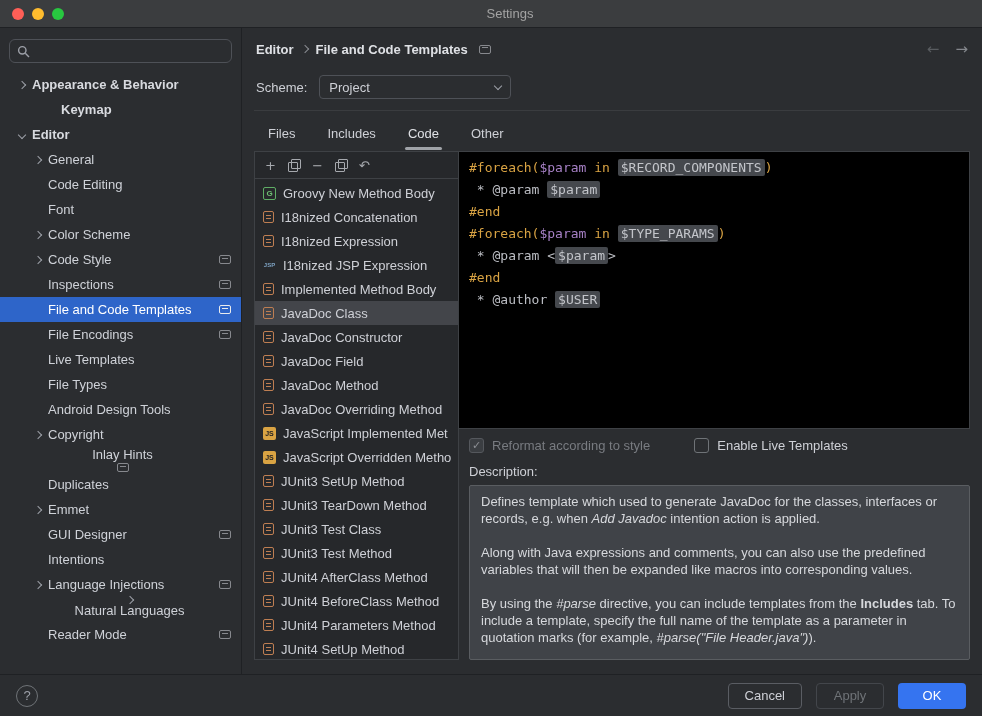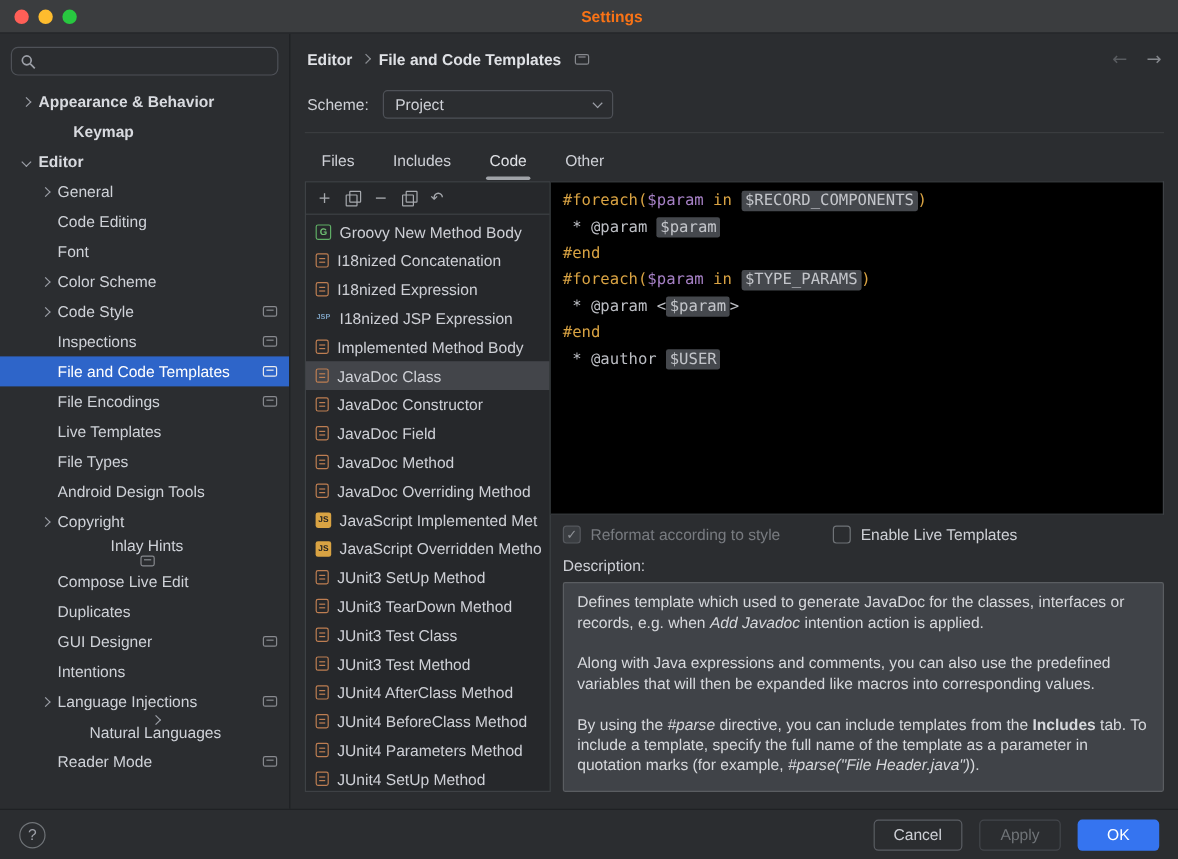--- a/index.html
+++ b/index.html
@@ -11,21 +11,21 @@
   .window { width:982px; height:716px; display:flex; flex-direction:column; background:#2B2D30; }
 
   
   .titlebar {
     height:28px; flex:none; background:#3B3D3F; border-bottom:1px solid #1F2124;
     display:flex; align-items:center; justify-content:center; position:relative;
   }
   .traffic { position:absolute; left:12px; top:8px; display:flex; gap:8px; }
   .light { width:12px; height:12px; border-radius:50%; }
   .light-red { background:#FF5F57; } .light-yellow { background:#FEBC2E; } .light-green { background:#28C840; }
-  .win-title { font-weight:700; color:#f97316;margin-left:38px; }
+  .win-title { font-weight:400; color:#a3a3a3;margin-left:38px; }
 
   
   .body-row { flex:1; min-height:0; display:flex; }
 
   
   .sidebar { width:242px; flex:none; border-right:1px solid #1F2124; display:flex; flex-direction:column; }
   .search-wrap {
     margin:11px 9px 7px 9px; height:24px; border:1px solid #4E5157; border-radius:6px;
     display:flex; align-items:center; gap:5px; padding:0 7px; background:#2B2D30;
   }
@@ -226,25 +226,27 @@
             </span>
             <span class="tree-label">Copyright</span>
           </div>
           <div class="tree-row" style="padding-left: 14px; flex-direction: column;">
             <span class="chev-box"></span>
             <span class="tree-label">Inlay Hints</span>
             <span class="panel-icon"></span>
           </div>
           <div class="tree-row" style="padding-left: 28px;">
             <span class="chev-box"></span>
-            <span class="tree-label">Compose Live Edit</span>
-          </div>
-          <div class="tree-row" style="padding-left: 28px;">
-            <span class="chev-box"></span>
             <span class="tree-label">Duplicates</span>
+          </div>
+          <div class="tree-row" style="padding-left: 28px;">
+            <span class="chev-box">
+              <span class="chev right"></span>
+            </span>
+            <span class="tree-label">Emmet</span>
           </div>
           <div class="tree-row" style="padding-left: 28px;">
             <span class="chev-box"></span>
             <span class="tree-label">GUI Designer</span>
             <span class="panel-icon"></span>
           </div>
           <div class="tree-row" style="padding-left: 28px;">
             <span class="chev-box"></span>
             <span class="tree-label">Intentions</span>
           </div>

